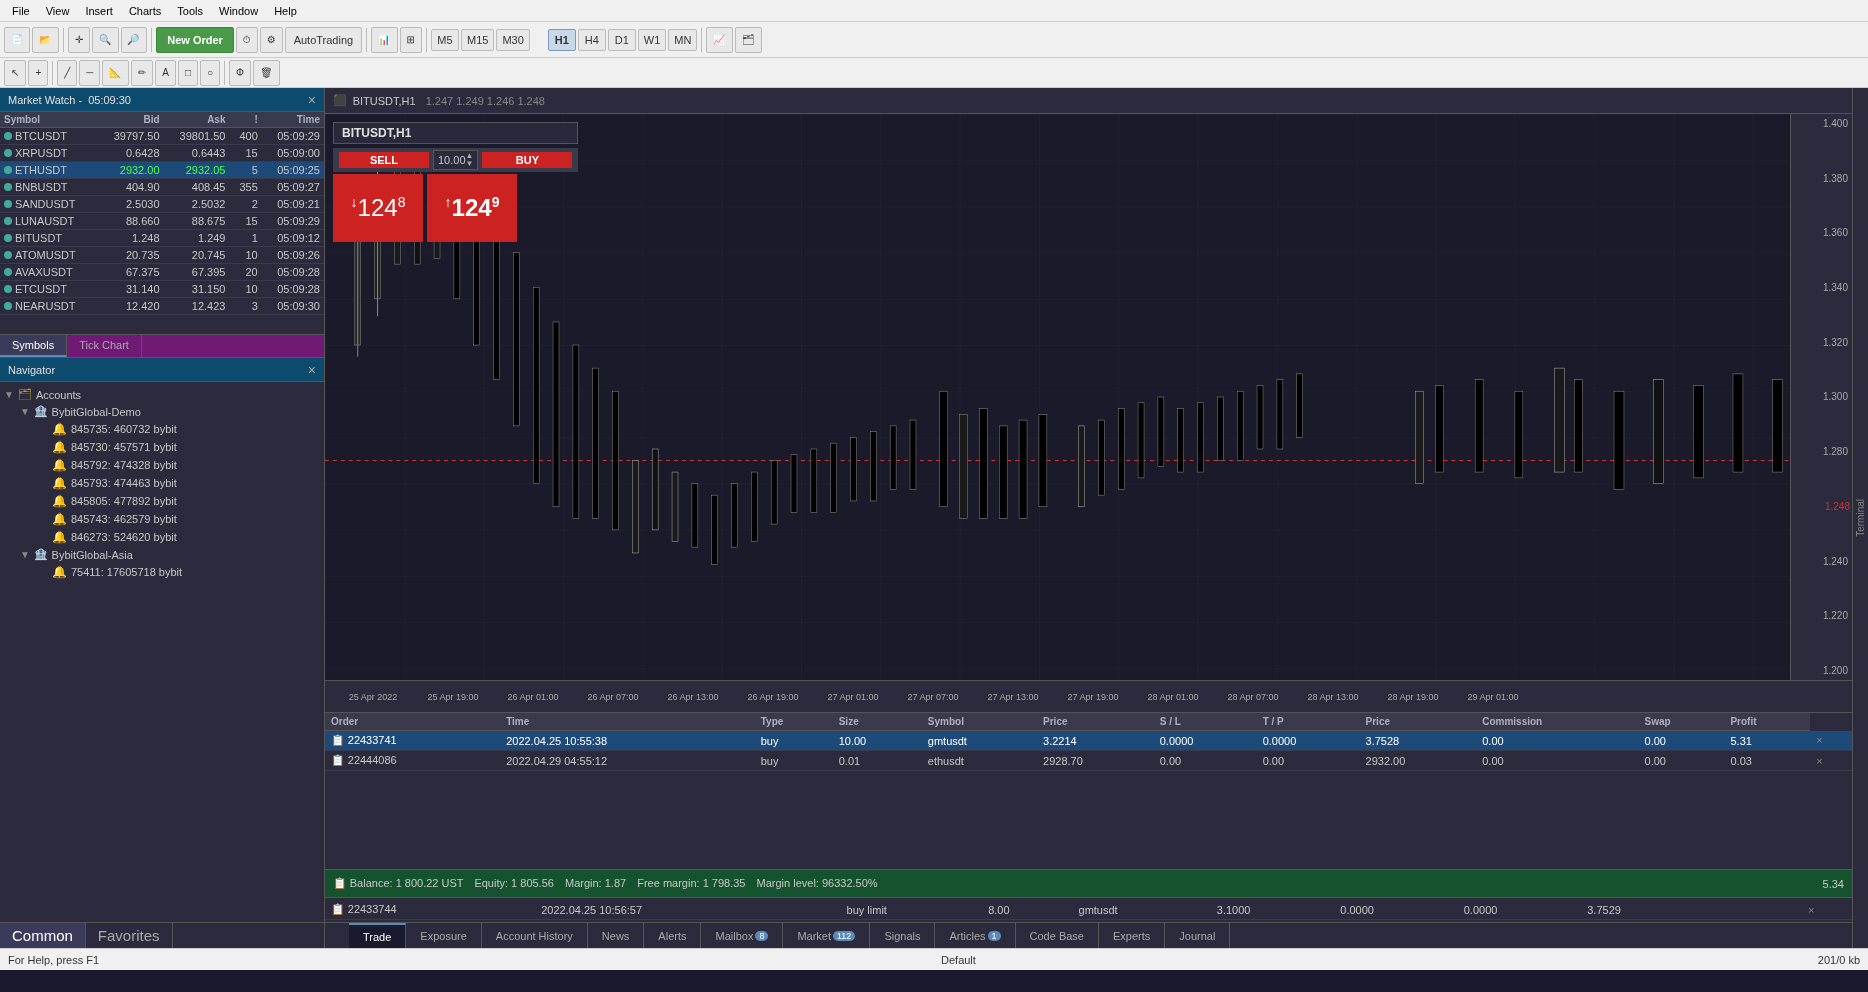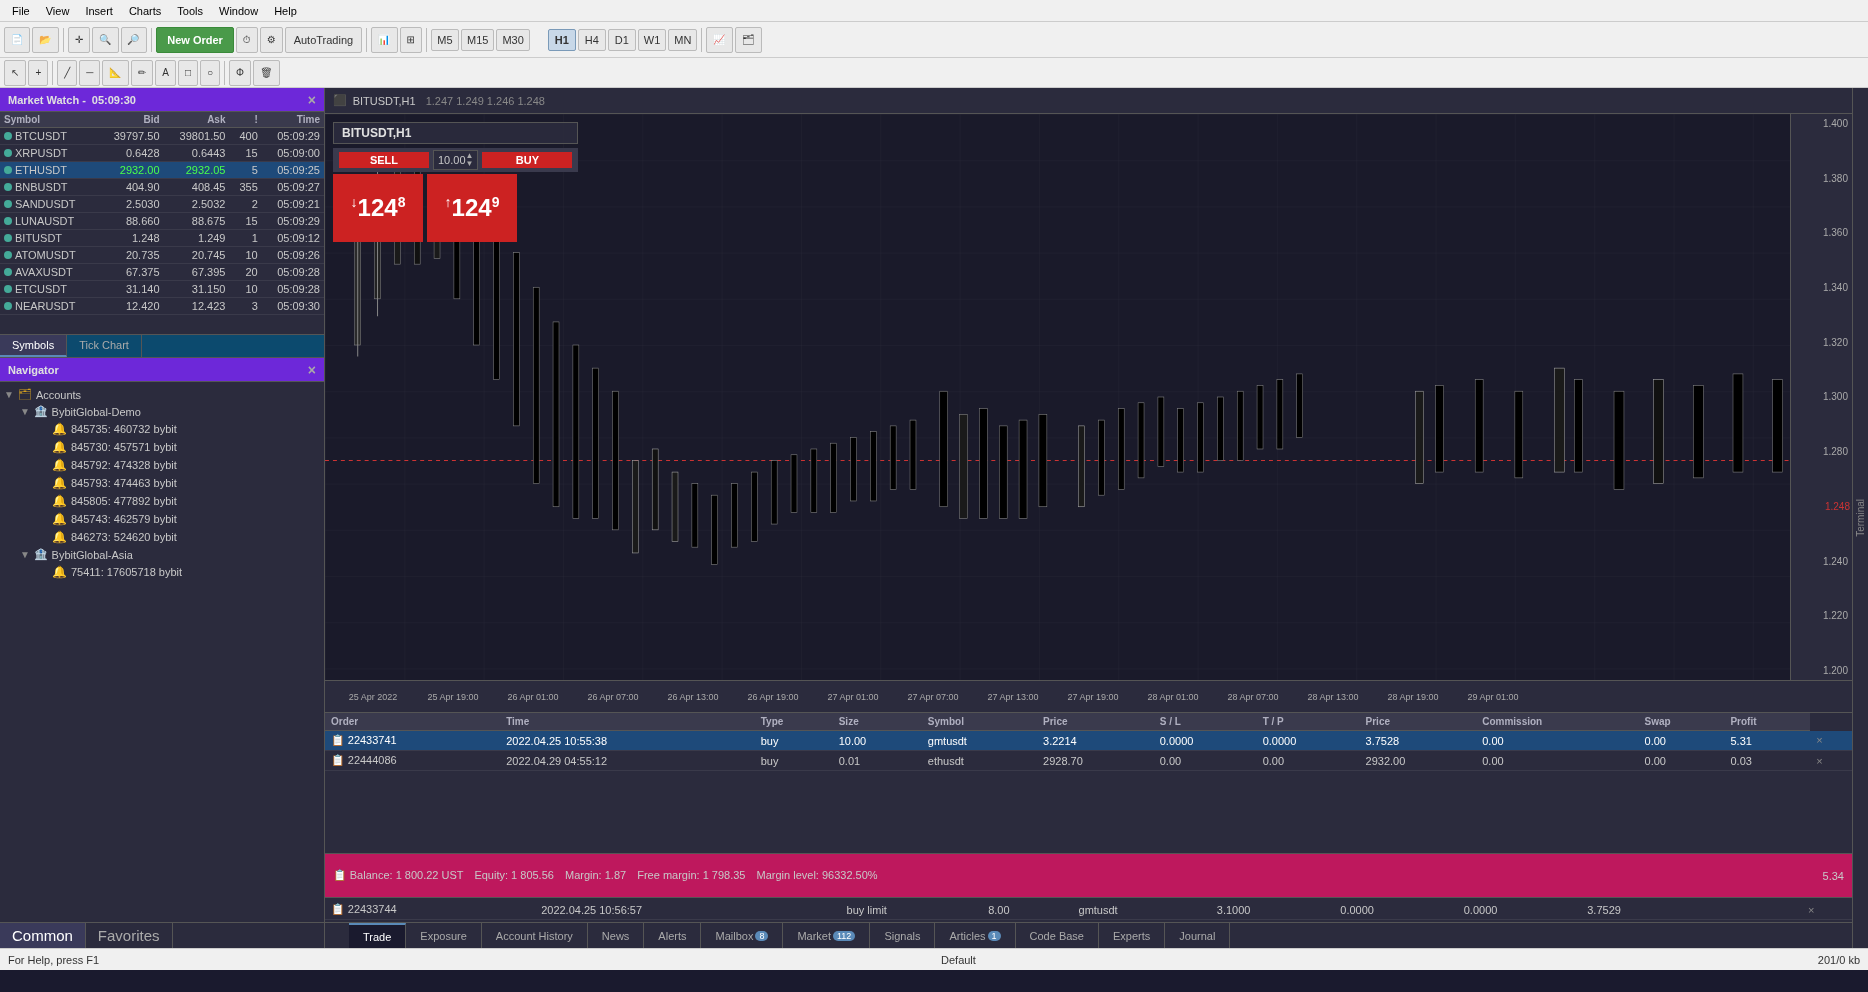--- a/index.html
+++ b/index.html
@@ -22,36 +22,36 @@
     .draw-toolbar { background: #f0f0f0; height: 30px; display: flex; align-items: center; padding: 0 4px; border-bottom: 1px solid #ccc; gap: 2px; }
 
     
     .main-layout { display: flex; height: calc(992px - 22px - 36px - 30px - 22px - 22px); }
 
     
     .left-panel { width: 325px; min-width: 325px; display: flex; flex-direction: column; border-right: 1px solid #555; }
 
     
     .market-watch { background: #2b2b3d; flex: 0 0 auto; height: 270px; display: flex; flex-direction: column; border-bottom: 1px solid #555; }
-    .panel-header { background: #6d28d9; height: 24px; display: flex; align-items: center; justify-content: space-between; padding: 0 8px; color: #e0e0e0; font-weight: bold; font-size: 11px; border-bottom: 1px solid #555; }
+    .panel-header { background: #0c4a6e; height: 24px; display: flex; align-items: center; justify-content: space-between; padding: 0 8px; color: #e0e0e0; font-weight: normal; font-size: 11px; border-bottom: 1px solid #555; }
     .panel-header-left { display: flex; align-items: center; gap: 6px; }
     .close-btn { cursor: pointer; color: #aaa; font-size: 14px; }
 
     .mw-table { width: 100%; border-collapse: collapse; }
     .mw-table th { background: #3a3a4d; color: #b0b0c0; padding: 2px 4px; text-align: right; font-size: 10px; border-bottom: 1px solid #555; position: sticky; top: 0; }
     .mw-table th:first-child { text-align: left; }
     .mw-table td { padding: 2px 4px; text-align: right; font-size: 11px; border-bottom: 1px solid #3a3a4a; }
     .mw-table td:first-child { text-align: left; }
     .mw-table tr.selected { background: #1e4a7a; }
     .symbol-dot { display: inline-block; width: 8px; height: 8px; border-radius: 50%; background: #4a9; margin-right: 3px; }
     .price-up { color: #4aff4a; }
     .price-neutral { color: #c8c8c8; }
     .mw-scroll { overflow-y: auto; flex: 1; }
 
-    .panel-tabs { display: flex; background: #0c4a6e; border-top: 1px solid #555; }
+    .panel-tabs { display: flex; background: #701a75; border-top: 1px solid #555; }
     .panel-tab { padding: 4px 12px; cursor: pointer; font-size: 11px; color: #aaa; border-right: 1px solid #555; }
     .panel-tab.active { background: #3a3a5a; color: #fff; border-bottom: 2px solid #5a8ab8; }
 
     
     .navigator { background: #2b2b3d; flex: 1; display: flex; flex-direction: column; }
     .nav-tree { overflow-y: auto; flex: 1; padding: 4px; }
     .nav-item { display: flex; align-items: center; padding: 2px 0; cursor: pointer; font-size: 11px; }
     .nav-indent { padding-left: 16px; }
     .nav-indent2 { padding-left: 32px; }
     .nav-arrow { color: #888; margin-right: 4px; font-size: 10px; }
@@ -85,21 +85,21 @@
     .orders-table-wrap { flex: 1; overflow-y: auto; overflow-x: auto; }
     .orders-table { width: 100%; border-collapse: collapse; min-width: 900px; }
     .orders-table th { background: #3a3a4d; color: #b0b0c0; padding: 3px 6px; text-align: left; font-size: 10px; border-bottom: 1px solid #555; white-space: nowrap; position: sticky; top: 0; }
     .orders-table td { padding: 3px 6px; font-size: 11px; border-bottom: 1px solid #3a3a4a; white-space: nowrap; color: #c8c8c8; }
     .orders-table tr.selected-row { background: #1e4a7a; }
     .orders-table tr.selected-row td { color: #fff; }
     .buy-label { color: #4a9a4a; }
     .close-x { color: #888; cursor: pointer; }
 
     
-    .balance-bar { background: #be185d; border-top: 1px solid #555; border-bottom: 1px solid #555; padding: 15px 8px; font-size: 11px; color: #c8c8c8; display: flex; justify-content: space-between; align-items: center; gap: 44px; }
+    .balance-bar { background: #14532d; border-top: 1px solid #555; border-bottom: 1px solid #555; padding: 7px 8px; font-size: 11px; color: #c8c8c8; display: flex; justify-content: space-between; align-items: center; gap: 44px; }
 
     
     .bottom-tabs { height: 26px; background: #2b2b3d; display: flex; align-items: flex-end; border-top: 1px solid #555; }
     .bottom-tab { padding: 4px 14px; cursor: pointer; font-size: 11px; color: #aaa; border-right: 1px solid #555; height: 100%; display: flex; align-items: center; }
     .bottom-tab.active { background: #1a1a2e; color: #fff; border-top: 2px solid #5a8ab8; border-bottom: none; margin-left: 24px; }
     .badge { background: #5a8ab8; color: white; border-radius: 8px; padding: 0 4px; font-size: 9px; margin-left: 2px; }
 
     
     .status-bar { height: 22px; background: #f0f0f0; border-top: 1px solid #ccc; display: flex; align-items: center; padding: 0 8px; color: #333; font-size: 11px; justify-content: space-between; }
 
@@ -371,21 +371,21 @@
                 <div style="background:#2b2b3d;border:1px solid #555;display:flex;align-items:center;padding:1px 4px;">
                   <span>10.00</span>
                   <div class="lot-arrows">
                     <span class="lot-arrow">▲</span>
                     <span class="lot-arrow">▼</span>
                   </div>
                 </div>
                 <button class="buy-btn-big" style="background:#cc2222;font-size:11px;padding:2px 8px;">BUY</button>
               </div>
               <div style="display:flex;gap:4px;">
-                <button class="sell-btn-big" style="min-width:90px;font-size:24px;font-weight:bold;padding:4px 10px;">
+                <button class="sell-btn-big" style="min-width:90px;font-size:24px;font-weight:normal;padding:4px 10px;">
                   <span style="font-size:14px;vertical-align:super;">↓</span><span>124</span><span style="font-size:14px;vertical-align:super;">8</span>
                 </button>
                 <button class="buy-btn-big" style="min-width:90px;font-size:24px;font-weight:bold;padding:20px 10px;">
                   <span style="font-size:14px;vertical-align:super;">↑</span><span>124</span><span style="font-size:14px;vertical-align:super;">9</span>
                 </button>
               </div>
             </div>
           </div>
         </div>
 

